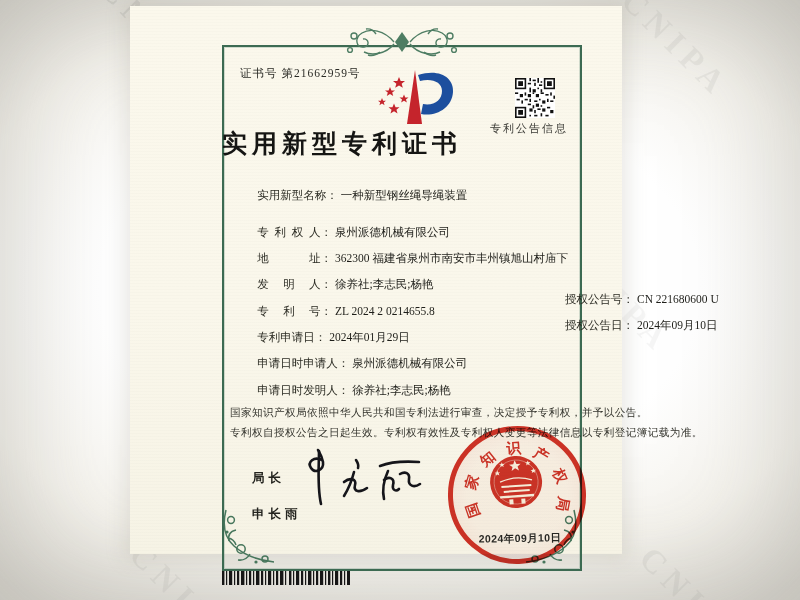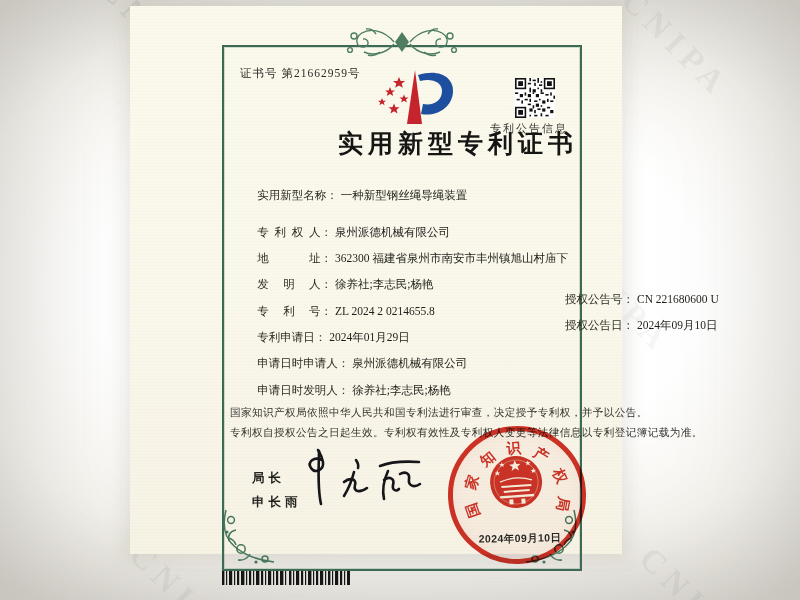--- a/index.html
+++ b/index.html
@@ -25,21 +25,21 @@
   .wm{
     position:absolute;transform:rotate(45deg);transform-origin:left top;
     font-family:"Liberation Serif",serif;font-weight:600;font-size:33px;
     letter-spacing:7px;color:#8e8e8a;pointer-events:none;white-space:pre;
   }
   .cert-no{position:absolute;left:110px;top:60px;font-size:11.5px;letter-spacing:1px;color:#2a2a25;white-space:pre;}
   .logo{position:absolute;left:240px;top:62px;}
   .qr{position:absolute;left:385px;top:72px;}
   .qr-caption{position:absolute;left:360px;top:115px;width:92px;font-size:11px;letter-spacing:2px;color:#3a3a35;}
   .title{
-    position:absolute;left:92px;top:121px;width:356px;text-align:right;
+    position:absolute;left:92px;top:121px;width:356px;text-align:left;
     font-size:25px;font-weight:bold;letter-spacing:5px;color:#151513;white-space:pre;
   }
   .row{position:absolute;left:110px;font-size:11.5px;white-space:pre;color:#26261f;}
   .row .lbl{color:#2c2c24;}
   .row .val{margin-left:3px;color:#1e1e19;}
   .col2{position:absolute;left:325px;top:0;white-space:pre;}
   .legal{position:absolute;left:100px;width:340px;text-align:center;font-size:10.6px;color:#33332c;letter-spacing:0.4px;white-space:pre;}
   .signer{position:absolute;left:122px;font-size:12.5px;font-weight:bold;letter-spacing:4px;color:#23231e;white-space:pre;}
   .sig{position:absolute;left:162px;top:440px;}
   .seal{
@@ -223,21 +223,21 @@
       <span class="lbl">申请日时发明人：</span><span class="val">徐养社;李志民;杨艳</span>
     </div>
     <div class="row" style="top:338px;">
       <span class="lbl">申请日时申请人：</span><span class="val">泉州派德机械有限公司</span>
     </div>
 
     <div class="legal" style="top:400px;">国家知识产权局依照中华人民共和国专利法进行审查，决定授予专利权，并予以公告。</div>
     <div class="legal" style="top:420px;">专利权自授权公告之日起生效。专利权有效性及专利权人变更等法律信息以专利登记簿记载为准。</div>
 
     <div class="signer" style="top:464px;">局长</div>
-    <div class="signer" style="top:488px;">申长雨</div>
+    <div class="signer" style="top:500px;">申长雨</div>
     <svg class="sig" width="140" height="62" viewBox="0 0 140 62">
       <g stroke="#15151a" stroke-width="2.6" fill="none" stroke-linecap="round" stroke-linejoin="round">
         <path d="M30 14 C22 10 15 16 19 22 C23 28 32 24 31 16 C30 10 27 6 26 4"></path>
         <path d="M27 5 C27 20 25 40 29 58"></path>
         <path d="M64 14 C66 17 67 19 66 22"></path>
         <path d="M62 26 C60 34 57 42 52 50"></path>
         <path d="M52 36 C58 31 65 33 63 39 C61 46 68 47 75 42"></path>
         <path d="M88 20 C98 16 112 15 127 16"></path>
         <path d="M96 25 C91 36 90 44 92 53"></path>
         <path d="M92 34 C97 30 103 32 101 39 C100 44 104 46 107 43"></path>

